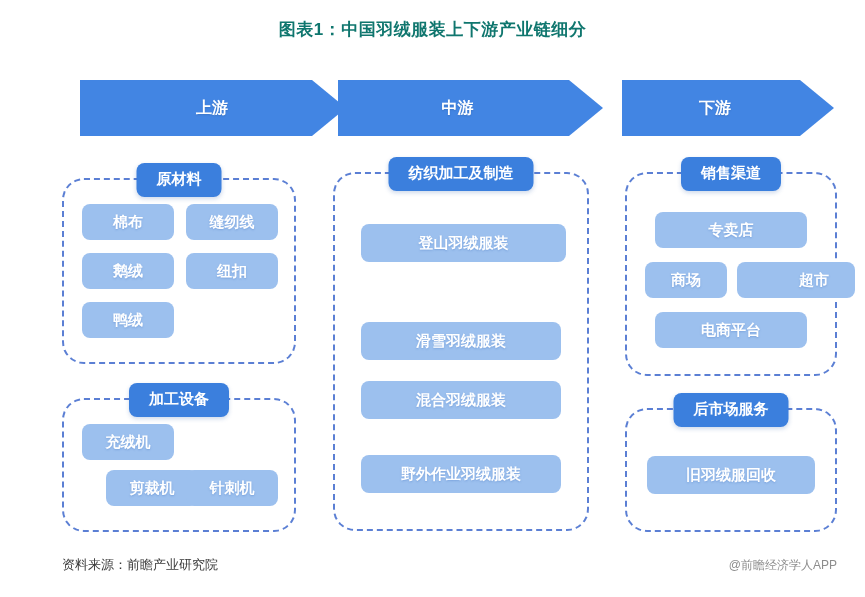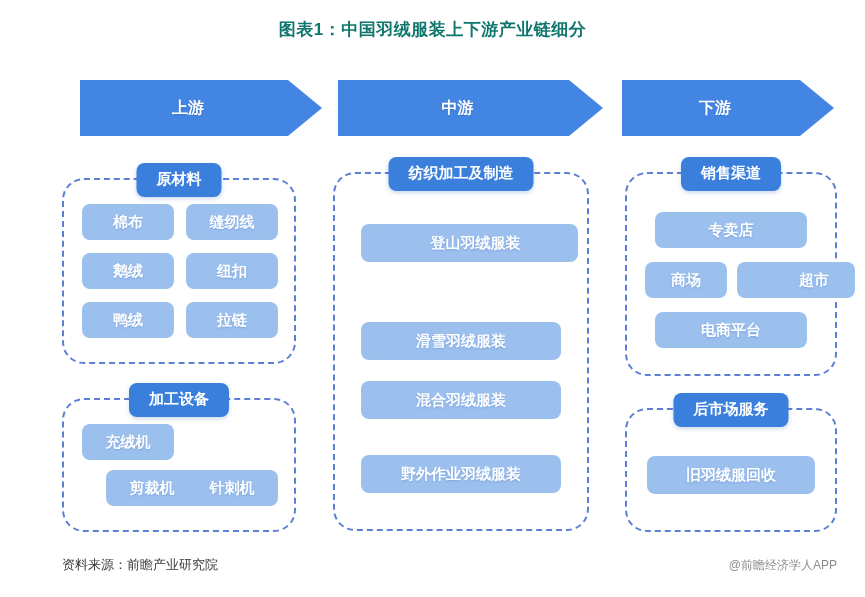--- a/index.html
+++ b/index.html
@@ -41,21 +41,21 @@
     font-weight: bold;
     display: flex;
     align-items: center;
     justify-content: center;
     -webkit-clip-path: polygon(0 0, calc(100% - 34px) 0, 100% 50%, calc(100% - 34px) 100%, 0 100%);
     clip-path: polygon(0 0, calc(100% - 34px) 0, 100% 50%, calc(100% - 34px) 100%, 0 100%);
     text-shadow: 0 1px 2px rgba(0,0,0,0.12);
   }
   .arrow span { display: block; padding-right: 26px; }
 
-  #arrow-up     { left: 80px;  top: 80px; width: 242px; }
+  #arrow-up     { left: 80px;  top: 80px; width: 242px; padding-left: 24px; }
   #arrow-mid    { left: 338px; top: 80px; width: 265px; }
   #arrow-down   { left: 622px; top: 80px; width: 212px; }
 
   
   .group {
     position: absolute;
     border: 2px dashed #5b7fd4;
     border-radius: 22px;
     background: #ffffff;
   }
@@ -142,36 +142,35 @@
   <div class="group dashdot" id="grp-raw">
     <div class="group-title">原材料</div>
 
     <div class="chip" style="left:18px;  top:24px;  width:92px; height:36px;">棉布</div>
     <div class="chip" style="left:122px; top:24px;  width:92px; height:36px;">缝纫线</div>
 
     <div class="chip" style="left:18px;  top:73px;  width:92px; height:36px;">鹅绒</div>
     <div class="chip" style="left:122px; top:73px;  width:92px; height:36px;">纽扣</div>
 
     <div class="chip" style="left:18px;  top:122px; width:92px; height:36px;">鸭绒</div>
-    <div class="chip" style="left:122px; top:122px; width:92px; height:36px;">拉链</div>
   </div>
 
   <div class="group dashdot" id="grp-equip">
     <div class="group-title">加工设备</div>
 
     <div class="chip" style="left:18px;  top:24px; width:92px; height:36px;">充绒机</div>
 
     <div class="chip" style="left:18px;  top:70px; width:92px; height:36px;margin-left:24px;">剪裁机</div>
     <div class="chip" style="left:122px; top:70px; width:92px; height:36px;">针刺机</div>
   </div>
 
   <div class="group dashdot" id="grp-manu">
     <div class="group-title">纺织加工及制造</div>
 
-    <div class="chip" style="left:26px; top:50px;  width:205px; height:38px;padding-left:12px;">登山羽绒服装</div>
+    <div class="chip" style="left:26px; top:50px;  width:205px; height:38px;">登山羽绒服装</div>
     <div class="chip" style="left:26px; top:124px; width:200px; height:38px;margin-top:24px;">滑雪羽绒服装</div>
     <div class="chip" style="left:26px; top:207px; width:200px; height:38px;">混合羽绒服装</div>
     <div class="chip" style="left:26px; top:281px; width:200px; height:38px;">野外作业羽绒服装</div>
   </div>
 
   <div class="group dashdot" id="grp-sales">
     <div class="group-title">销售渠道</div>
 
     <div class="chip" style="left:28px; top:38px;  width:152px; height:36px;">专卖店</div>
 

